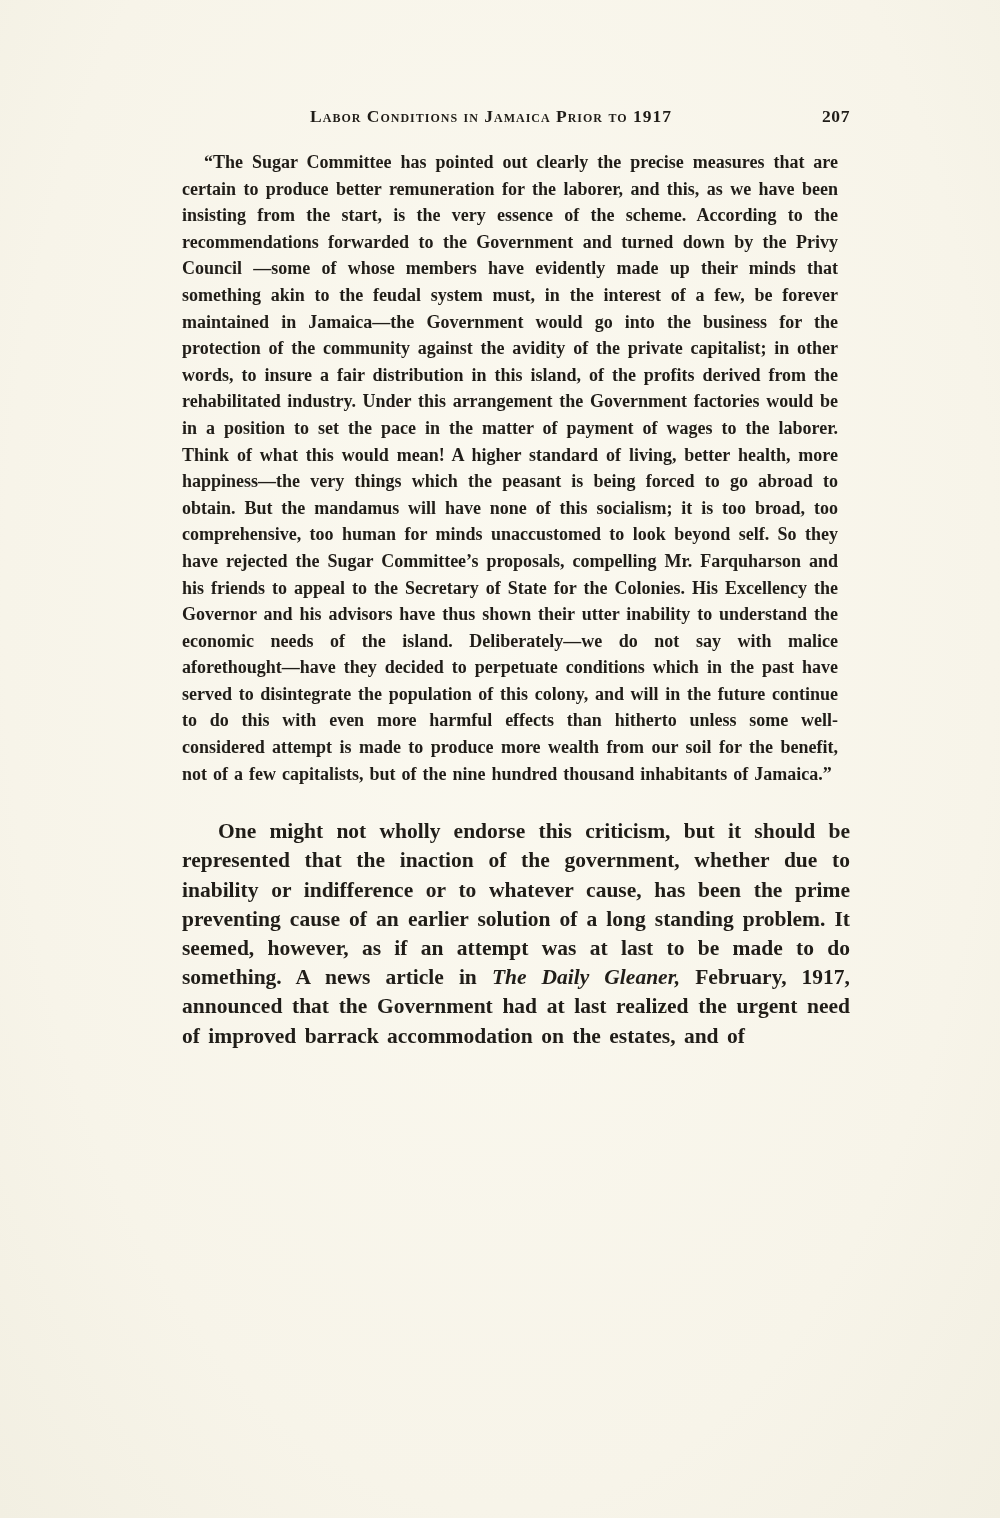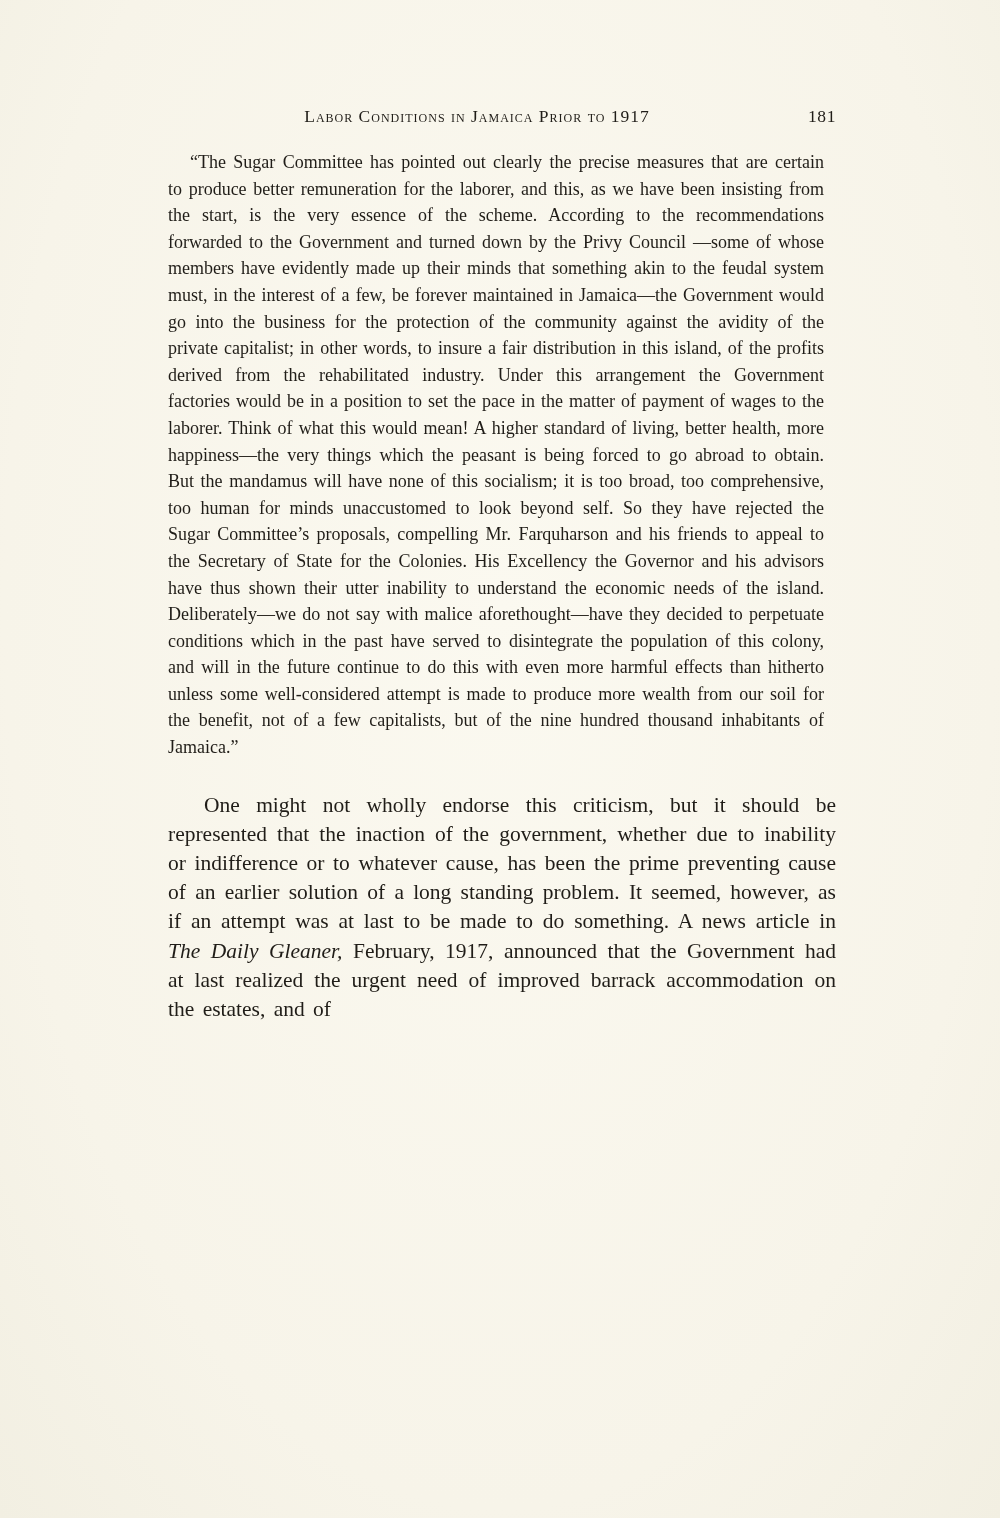--- a/index.html
+++ b/index.html
@@ -13,23 +13,24 @@
     height: 1518px;
     margin: 0 auto;
     background: #f9f6ec;
     background-image: radial-gradient(ellipse at 50% 40%, #fbf9f0 0%, #f7f4e9 70%, #f2efe2 100%);
     font-family: "Liberation Serif", "DejaVu Serif", serif;
     color: #201d18;
     overflow: hidden;
   }
   .content {
     position: absolute;
-    left: 168px;
+    left: 182px;
     top: 106px;
     width: 668px;
+    font-weight: bold;
   }
   .running-head {
     display: flex;
     align-items: baseline;
     font-size: 17.5px;
     letter-spacing: 0.6px;
   }
   .running-head .head-title {
     flex: 1;
     text-align: center;
@@ -62,21 +63,21 @@
   }
 </style>
 </head>
 <body>
 
 <div class="page">
   <div class="content">
 
     <div class="running-head">
       <span class="head-title">Labor Conditions in Jamaica Prior to 1917</span>
-      <span class="page-number">181</span>
+      <span class="page-number">207</span>
     </div>
 
     <p class="quote-block">“The Sugar Committee has pointed out clearly the precise measures that are certain to produce better remuneration for the laborer, and this, as we have been insisting from the start, is the very essence of the scheme. According to the recommendations forwarded to the Government and turned down by the Privy Council —some of whose members have evidently made up their minds that something akin to the feudal system must, in the interest of a few, be forever maintained in Jamaica—the Government would go into the business for the protection of the community against the avidity of the private capitalist; in other words, to insure a fair distribution in this island, of the profits derived from the rehabilitated industry. Under this arrangement the Government factories would be in a position to set the pace in the matter of payment of wages to the laborer. Think of what this would mean! A higher standard of living, better health, more happiness—the very things which the peasant is being forced to go abroad to obtain. But the mandamus will have none of this socialism; it is too broad, too comprehensive, too human for minds unaccustomed to look beyond self. So they have rejected the Sugar Committee’s proposals, compelling Mr. Farquharson and his friends to appeal to the Secretary of State for the Colonies. His Excellency the Governor and his advisors have thus shown their utter inability to understand the economic needs of the island. Deliberately—we do not say with malice aforethought—have they decided to perpetuate conditions which in the past have served to disintegrate the population of this colony, and will in the future continue to do this with even more harmful effects than hitherto unless some well-considered attempt is made to produce more wealth from our soil for the benefit, not of a few capitalists, but of the nine hundred thousand inhabitants of Jamaica.”</p>
 
     <p class="body-para"><span>One might not wholly endorse this criticism, but it should be represented that the inaction of the government, whether due to inability or indifference or to whatever cause, has been the prime preventing cause of an earlier solution of a long standing problem. It seemed, however, as if an attempt was at last to be made to do something. A news article in </span><span class="italic">The Daily Gleaner,</span><span> February, 1917, announced that the Government had at last realized the urgent need of improved barrack accommodation on the estates, and of</span></p>
 
   </div>
 </div>
 
 </body></html>

